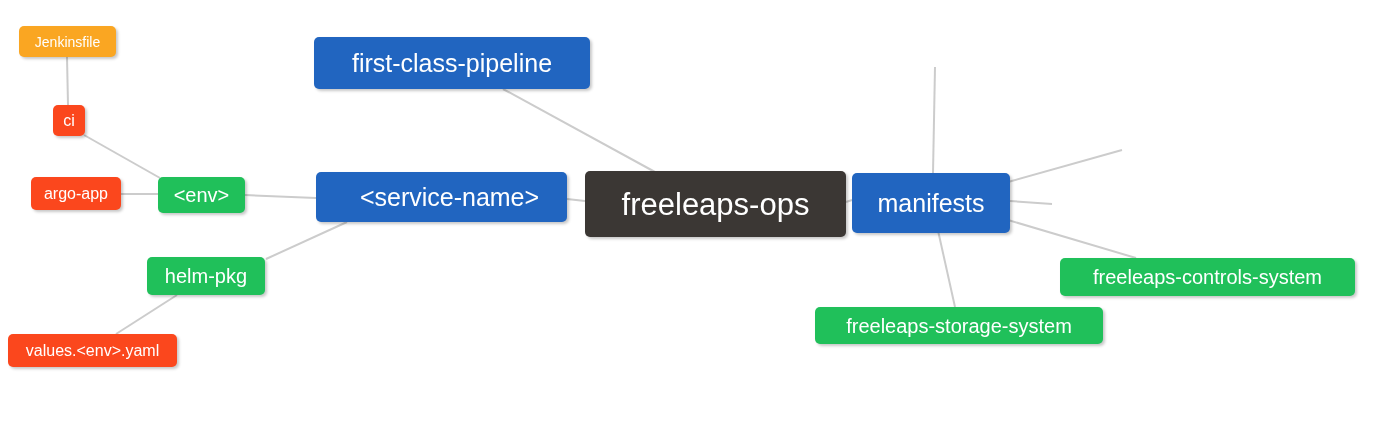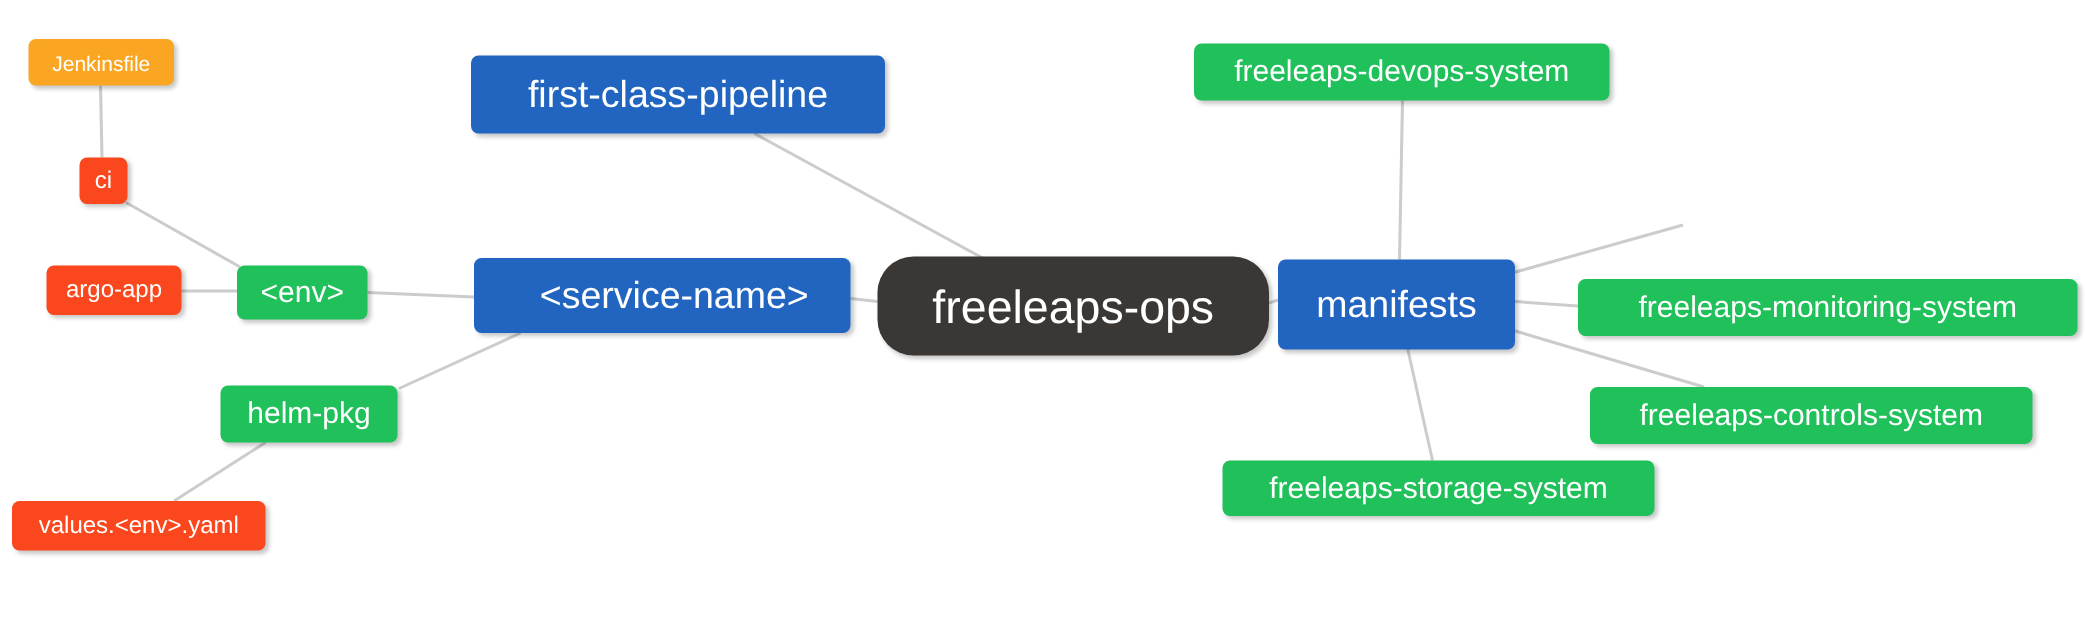--- a/index.html
+++ b/index.html
@@ -60,42 +60,40 @@
     <line x1="503" y1="89" x2="655" y2="172"></line>
     <line x1="567" y1="199" x2="585" y2="201"></line>
     <line x1="846" y1="202" x2="852" y2="200"></line>
     <line x1="933" y1="173" x2="935" y2="67"></line>
     <line x1="1008" y1="182" x2="1122" y2="150"></line>
     <line x1="1010" y1="201" x2="1052" y2="204"></line>
     <line x1="1008" y1="220" x2="1136" y2="258"></line>
     <line x1="937" y1="226" x2="955" y2="307"></line>
   </svg>
 
-  <div class="node node-root" style="left:585px; top:171px; width:261px; height:66px; font-size:31px;border-radius:24px;">freeleaps-ops</div>
+  <div class="node node-root" style="left:585px; top:171px; width:261px; height:66px; font-size:31px;">freeleaps-ops</div>
 
   <div class="node node-branch" style="left:314px; top:37px; width:276px; height:52px; font-size:25px;">first-class-pipeline</div>
 
   <div class="node node-branch" style="left:316px; top:172px; width:251px; height:50px; font-size:25px;padding-left:16px;">&lt;service-name&gt;</div>
 
   <div class="node node-group" style="left:158px; top:177px; width:87px; height:36px; font-size:20px;">&lt;env&gt;</div>
 
   <div class="node node-group" style="left:147px; top:257px; width:118px; height:38px; font-size:20px;">helm-pkg</div>
 
   <div class="node node-leaf" style="left:53px; top:105px; width:32px; height:31px; font-size:16px;">ci</div>
 
   <div class="node node-leaf" style="left:31px; top:177px; width:90px; height:33px; font-size:16px;">argo-app</div>
 
   <div class="node node-subleaf" style="left:19px; top:26px; width:97px; height:31px; font-size:14px;">Jenkinsfile</div>
 
   <div class="node node-leaf" style="left:8px; top:334px; width:169px; height:33px; font-size:16px;">values.&lt;env&gt;.yaml</div>
 
   <div class="node node-branch" style="left:852px; top:173px; width:158px; height:60px; font-size:25px;">manifests</div>
 
-  <div class="node node-group" style="left:796px; top:29px; width:277px; height:38px; font-size:20px;">freeleaps-devops-system</div>
 
 
-  <div class="node node-group" style="left:1052px; top:186px; width:333px; height:38px; font-size:20px;">freeleaps-monitoring-system</div>
 
   <div class="node node-group" style="left:1060px; top:258px; width:295px; height:38px; font-size:20px;">freeleaps-controls-system</div>
 
   <div class="node node-group" style="left:815px; top:307px; width:288px; height:37px; font-size:20px;">freeleaps-storage-system</div>
 
 </div>
 
 </body></html>

